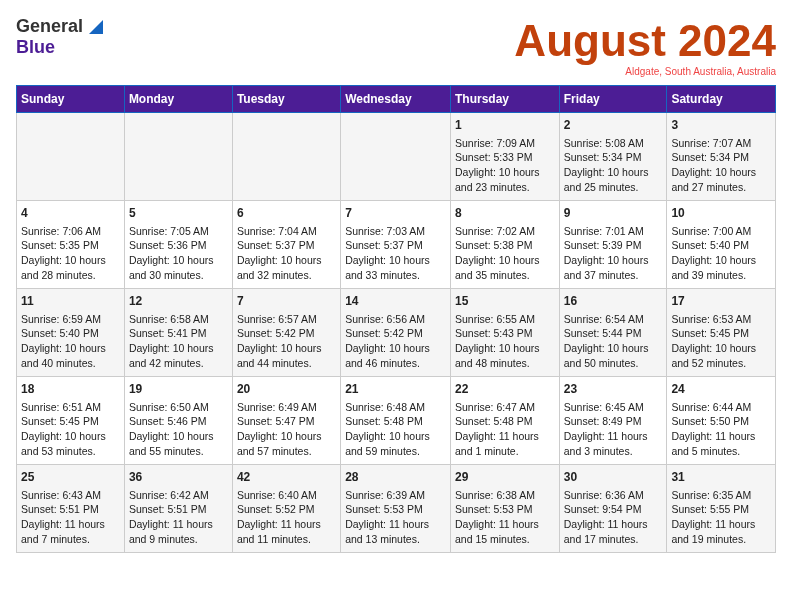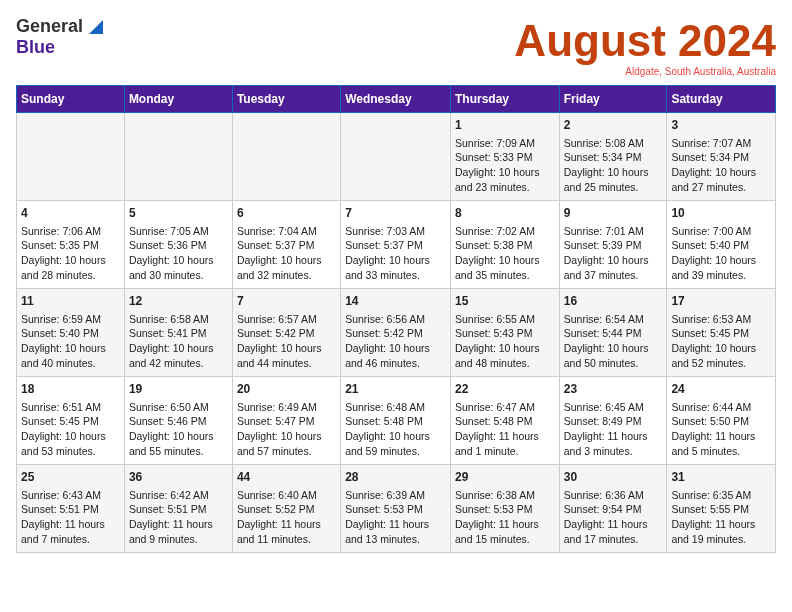--- a/index.html
+++ b/index.html
@@ -294,21 +294,21 @@
           <div>Sunset: 5:51 PM</div>
           <div>Daylight: 11 hours and 7 minutes.</div>
         </td>
         <td>
           <span class="day-number">36</span>
           <div>Sunrise: 6:42 AM</div>
           <div>Sunset: 5:51 PM</div>
           <div>Daylight: 11 hours and 9 minutes.</div>
         </td>
         <td>
-          <span class="day-number">44</span>
+          <span class="day-number">42</span>
           <div>Sunrise: 6:40 AM</div>
           <div>Sunset: 5:52 PM</div>
           <div>Daylight: 11 hours and 11 minutes.</div>
         </td>
         <td>
           <span class="day-number">28</span>
           <div>Sunrise: 6:39 AM</div>
           <div>Sunset: 5:53 PM</div>
           <div>Daylight: 11 hours and 13 minutes.</div>
         </td>

